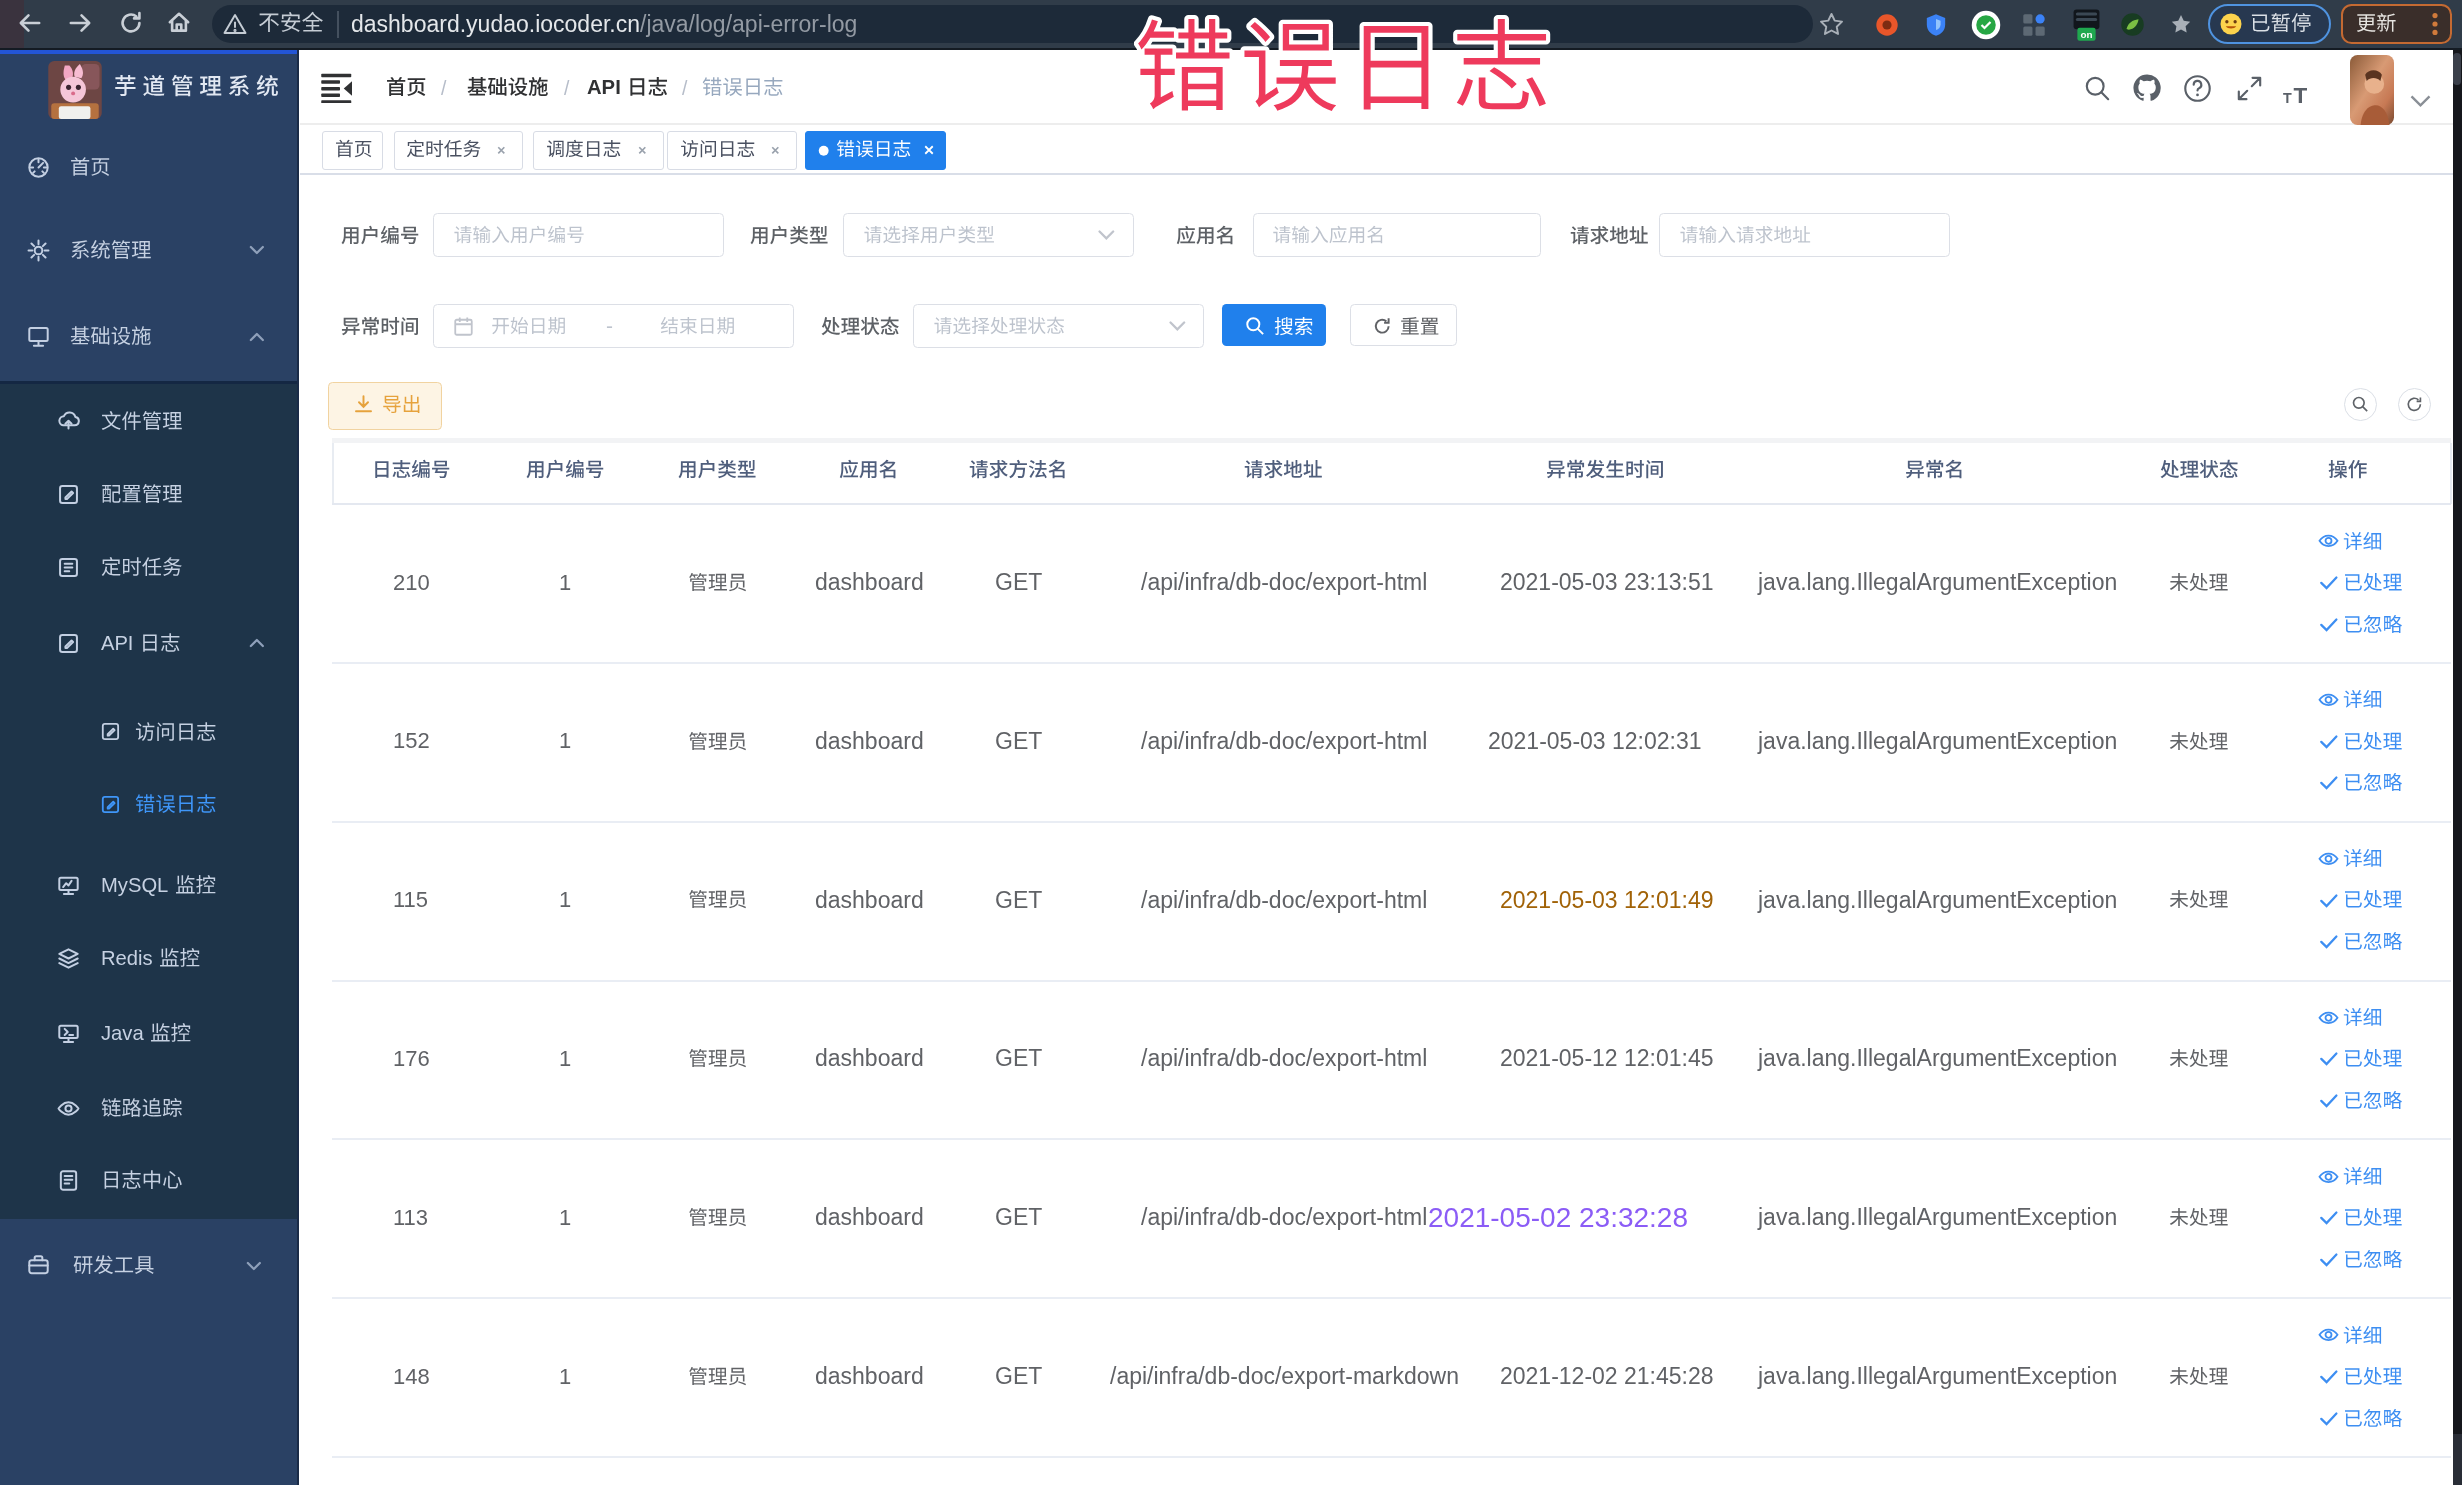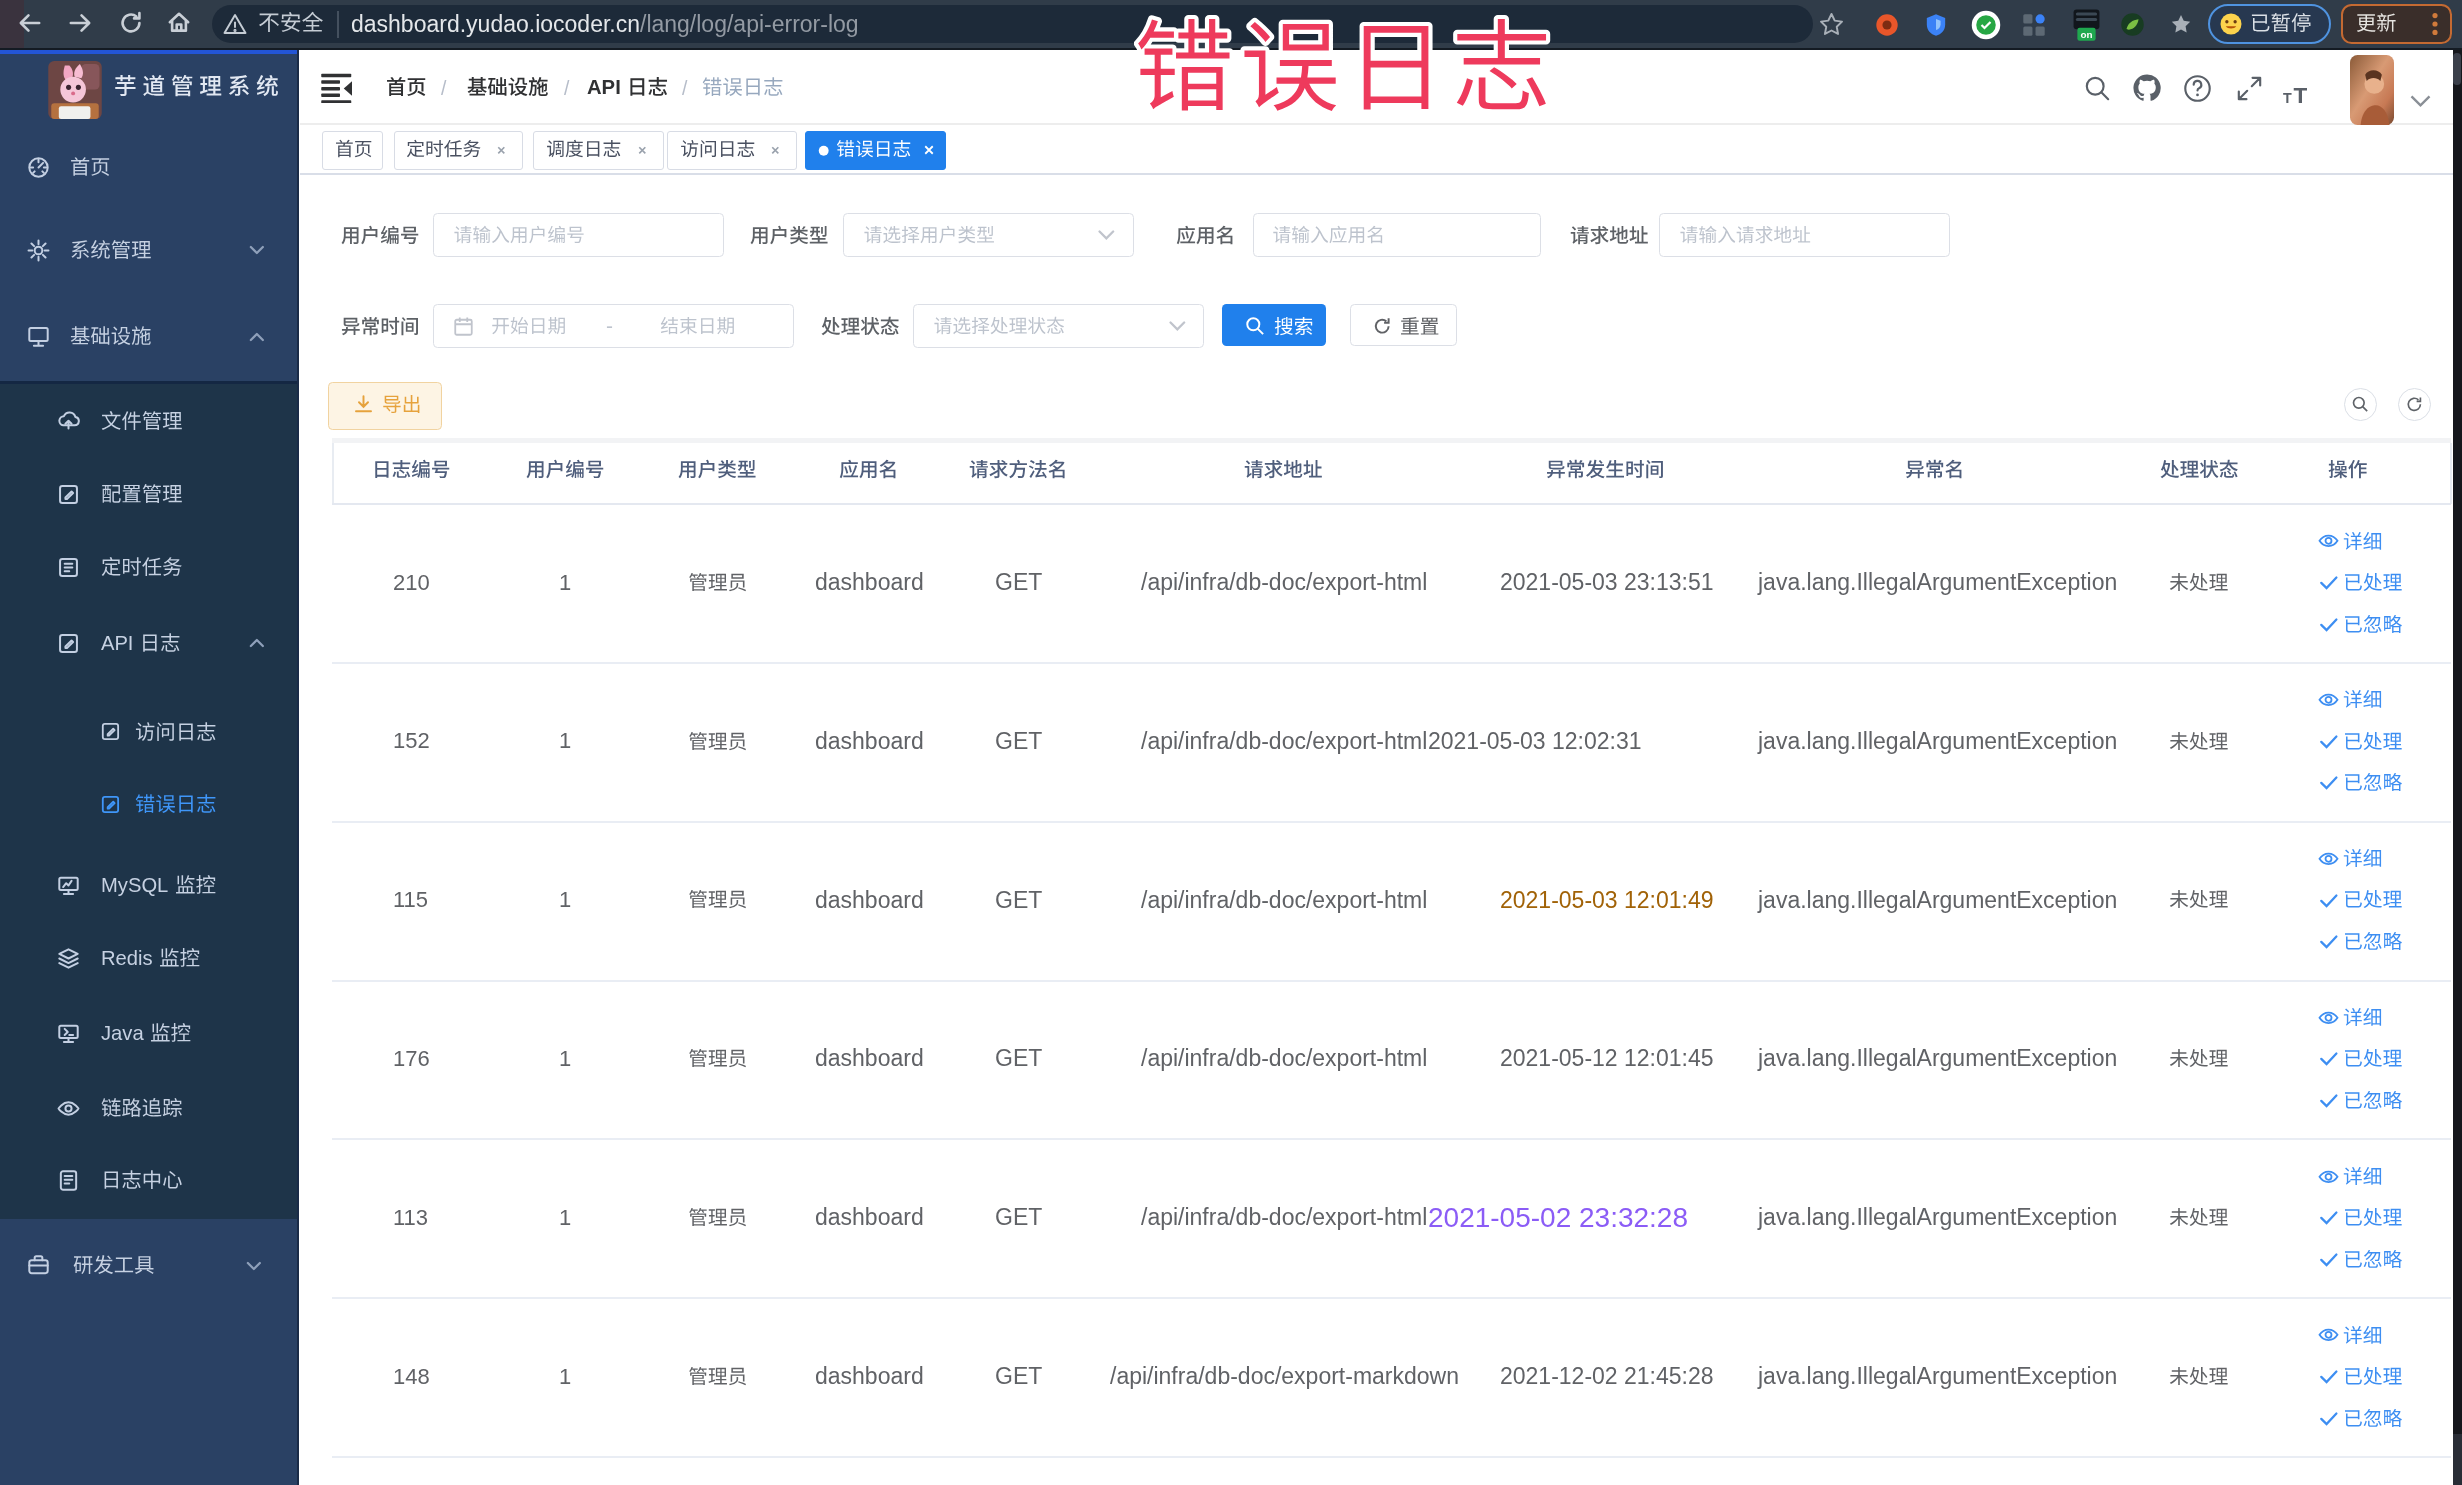--- a/index.html
+++ b/index.html
@@ -160,21 +160,21 @@
     </g>
   </svg>
 <div style="position:absolute;left:258px;top:11.4px">
     <svg width="67" height="24" viewBox="0 0 89 32" fill="#c5ccd4" style="overflow:visible">
       <use href="#gR4e0d" transform="translate(0.0 25.8) scale(0.02900 -0.02900)"></use>
       <use href="#gR5b89" transform="translate(29.0 25.8) scale(0.02900 -0.02900)"></use>
       <use href="#gR5168" transform="translate(58.0 25.8) scale(0.02900 -0.02900)"></use>
     </svg>
   </div>
 <div style="position:absolute;left:337px;top:10.6px;width:1.5px;height:27px;background:#44505e"></div>
-<div style="position:absolute;left:351px;top:10.6px;font-size:23px;line-height:27px;color:#e4e7ea;white-space:pre">dashboard.yudao.iocoder.cn<span style="color:#939aa3">/lang/log/api-error-log</span></div>
+<div style="position:absolute;left:351px;top:10.6px;font-size:23px;line-height:27px;color:#e4e7ea;white-space:pre">dashboard.yudao.iocoder.cn<span style="color:#939aa3">/java/log/api-error-log</span></div>
 <svg style="position:absolute;left:1818px;top:10.6px" width="27" height="27" viewBox="0 0 36 36">
     <path d="M18 4l4.3 8.8 9.7 1.4-7 6.8 1.7 9.6L18 26l-8.7 4.6L11 21 4 14.2l9.7-1.4z" fill="none" stroke="#a9b0b8" stroke-width="2.6" stroke-linejoin="round"></path>
   </svg>
 <svg style="position:absolute;left:1874px;top:12px" width="26" height="26" viewBox="0 0 34 34">
     <circle cx="17" cy="17" r="14" fill="#e8562a"></circle>
     <circle cx="17" cy="17" r="6" fill="#7e2c12"></circle>
   </svg>
 <svg style="position:absolute;left:1923px;top:12px" width="26" height="26" viewBox="0 0 34 34">
     <path d="M17 3l12 5v8c0 8-5 13-12 15C10 29 5 24 5 16V8z" fill="#3b82f6"></path>
     <path d="M17 9l6 2.5V16c0 4-2.5 6.5-6 7.5z" fill="#93c5fd"></path>
@@ -964,21 +964,21 @@
 <div style="position:absolute;left:688px;top:731px">
     <svg width="61" height="22" viewBox="0 0 80 29" fill="#606266" style="overflow:visible">
       <use href="#gR7ba1" transform="translate(0.0 23.1) scale(0.02600 -0.02600)"></use>
       <use href="#gR7406" transform="translate(26.0 23.1) scale(0.02600 -0.02600)"></use>
       <use href="#gR5458" transform="translate(52.0 23.1) scale(0.02600 -0.02600)"></use>
     </svg>
   </div>
 <div style="position:absolute;left:815px;top:728px;font-size:23px;color:#606266;white-space:pre;line-height:27px">dashboard</div>
 <div style="position:absolute;left:995px;top:728px;font-size:23px;color:#606266;white-space:pre;line-height:27px">GET</div>
 <div style="position:absolute;left:1141px;top:728px;font-size:23px;color:#606266;white-space:pre;line-height:27px">/api/infra/db-doc/export-html</div>
-<div style="position:absolute;left:1428px;top:728px;font-size:23px;color:#606266;white-space:pre;line-height:27px">2021-05-03 12:02:31</div>
+<div style="position:absolute;left:1488px;top:728px;font-size:23px;color:#606266;white-space:pre;line-height:27px">2021-05-03 12:02:31</div>
 <div style="position:absolute;left:1758px;top:728px;font-size:23px;color:#606266;white-space:pre;line-height:27px">java.lang.IllegalArgumentException</div>
 <div style="position:absolute;left:2169px;top:731px">
     <svg width="61" height="22" viewBox="0 0 80 29" fill="#606266" style="overflow:visible">
       <use href="#gR672a" transform="translate(0.0 23.1) scale(0.02600 -0.02600)"></use>
       <use href="#gR5904" transform="translate(26.0 23.1) scale(0.02600 -0.02600)"></use>
       <use href="#gR7406" transform="translate(52.0 23.1) scale(0.02600 -0.02600)"></use>
     </svg>
   </div>
 <svg style="position:absolute;left:2318px;top:690px" width="21" height="19.7" viewBox="0 0 28 26">
     <g fill="none" stroke="#3d8ef2" stroke-width="2.4">

